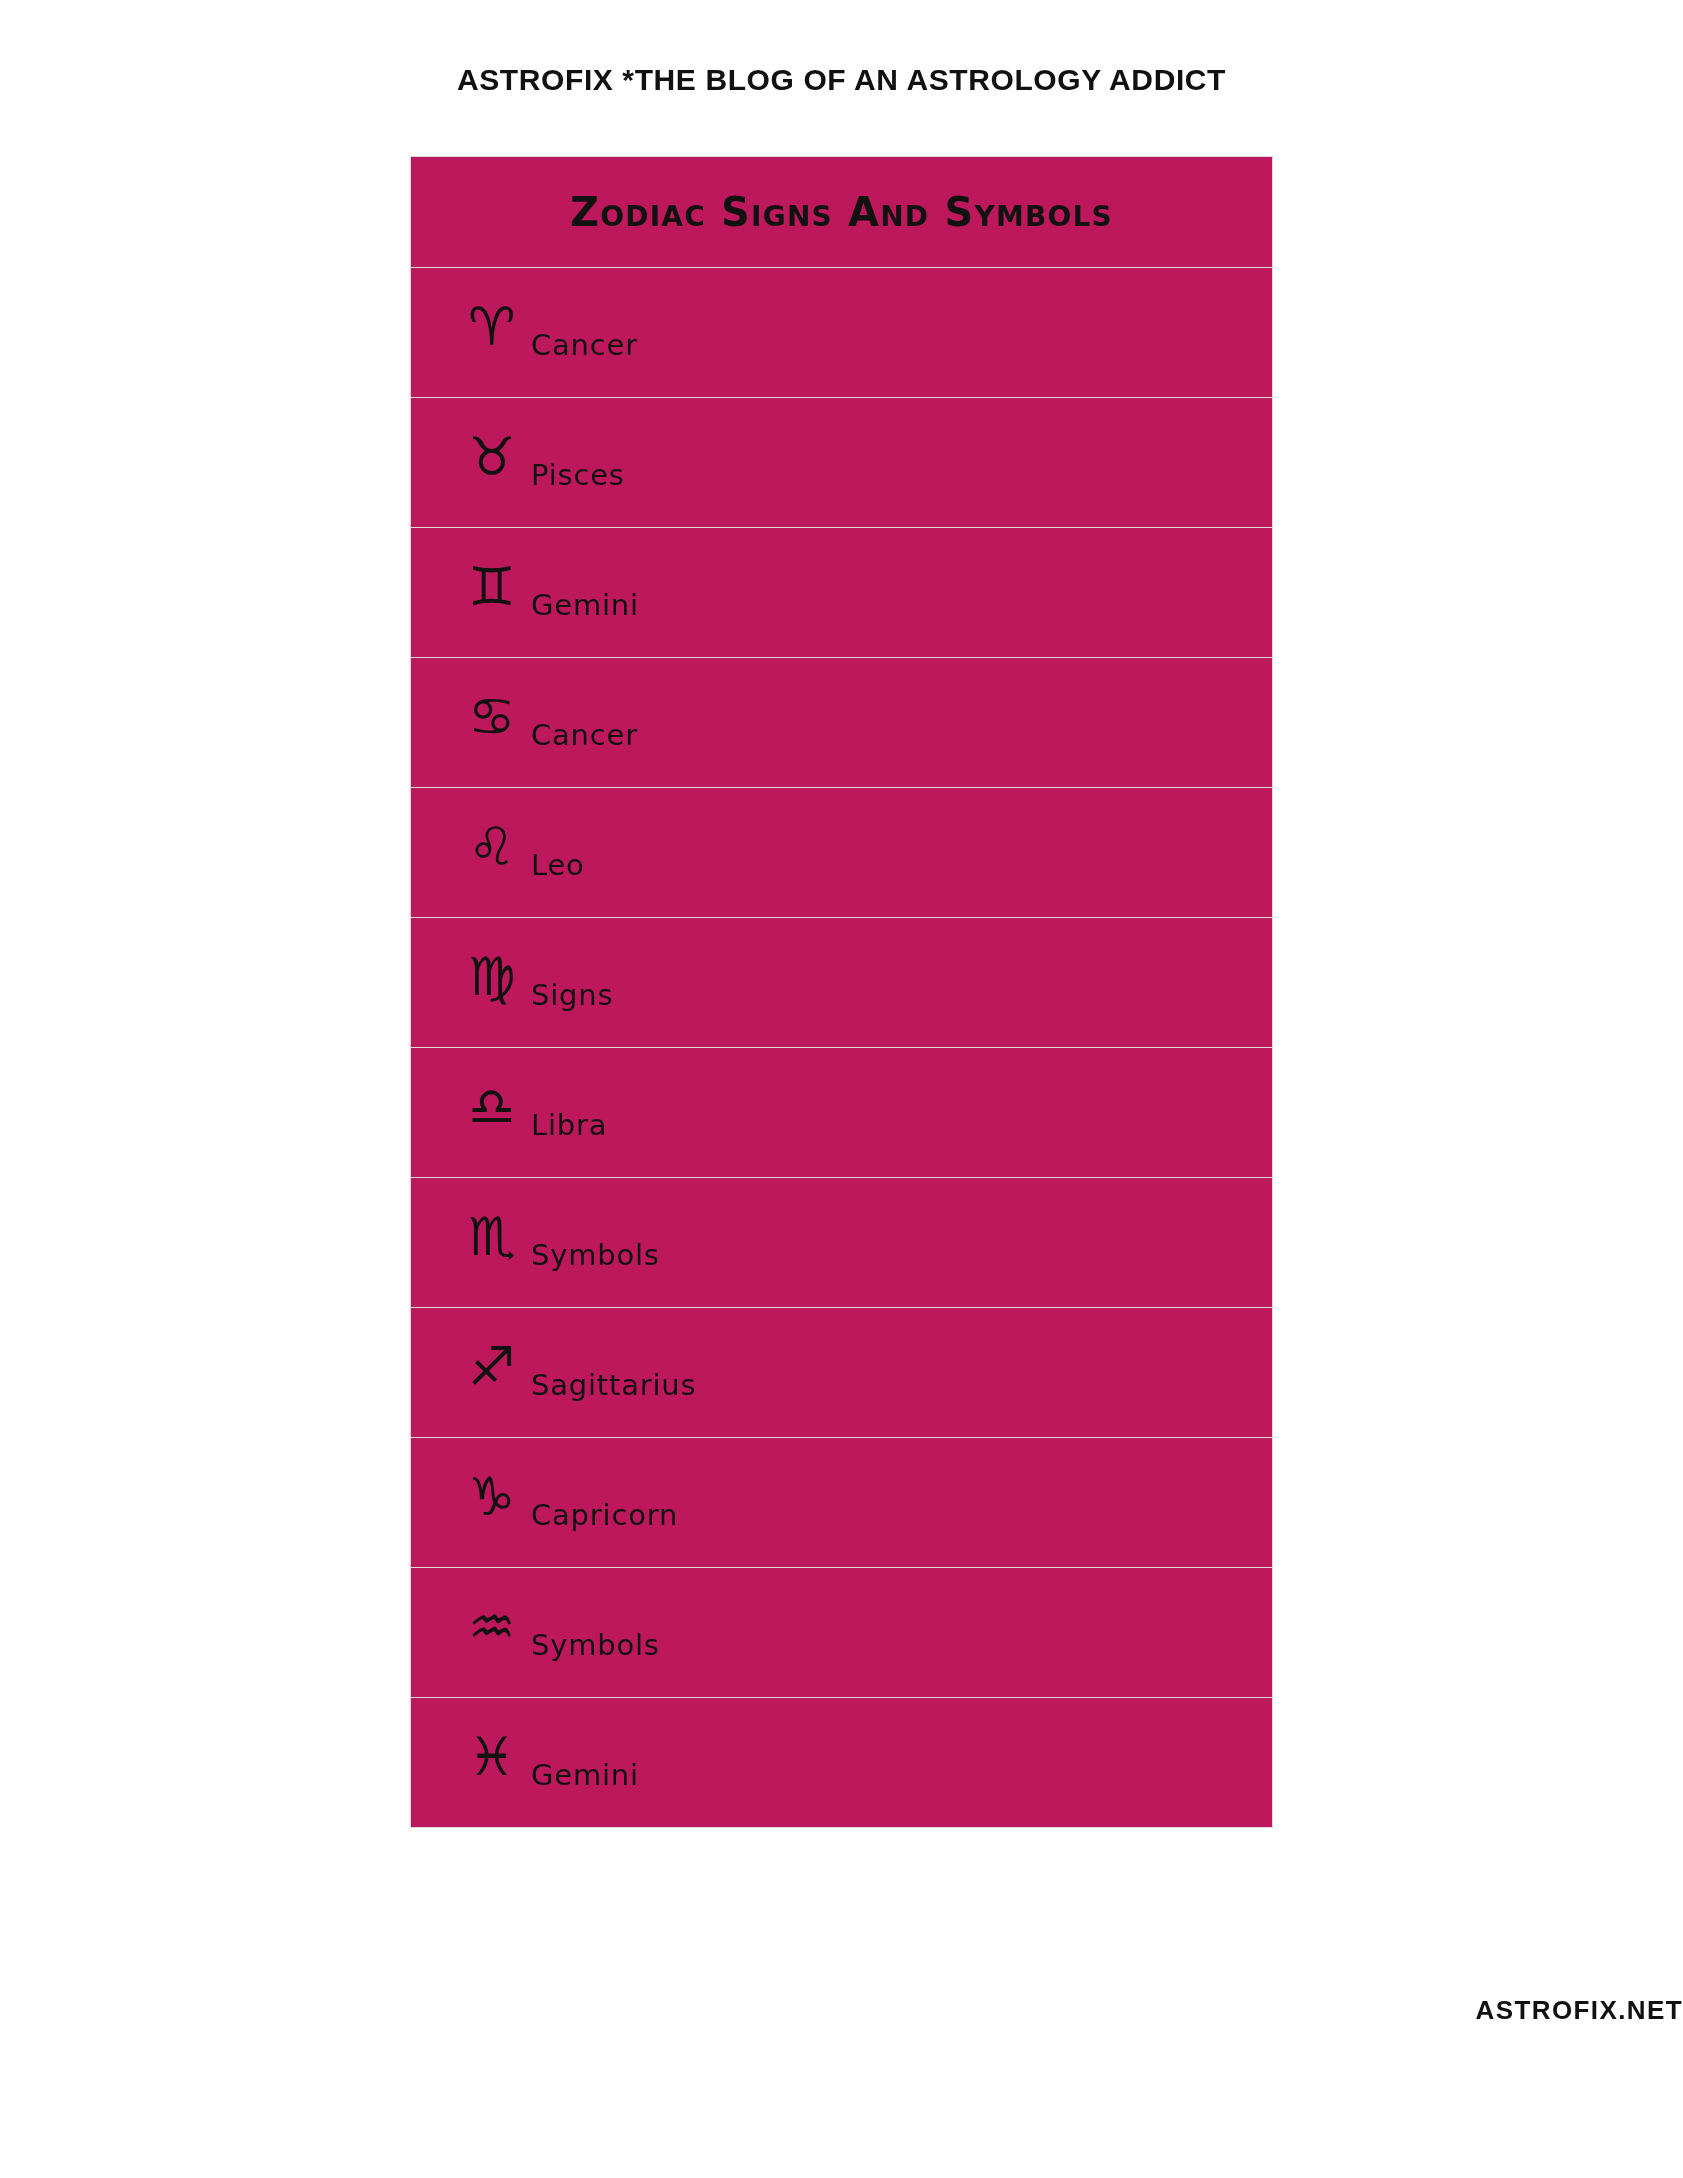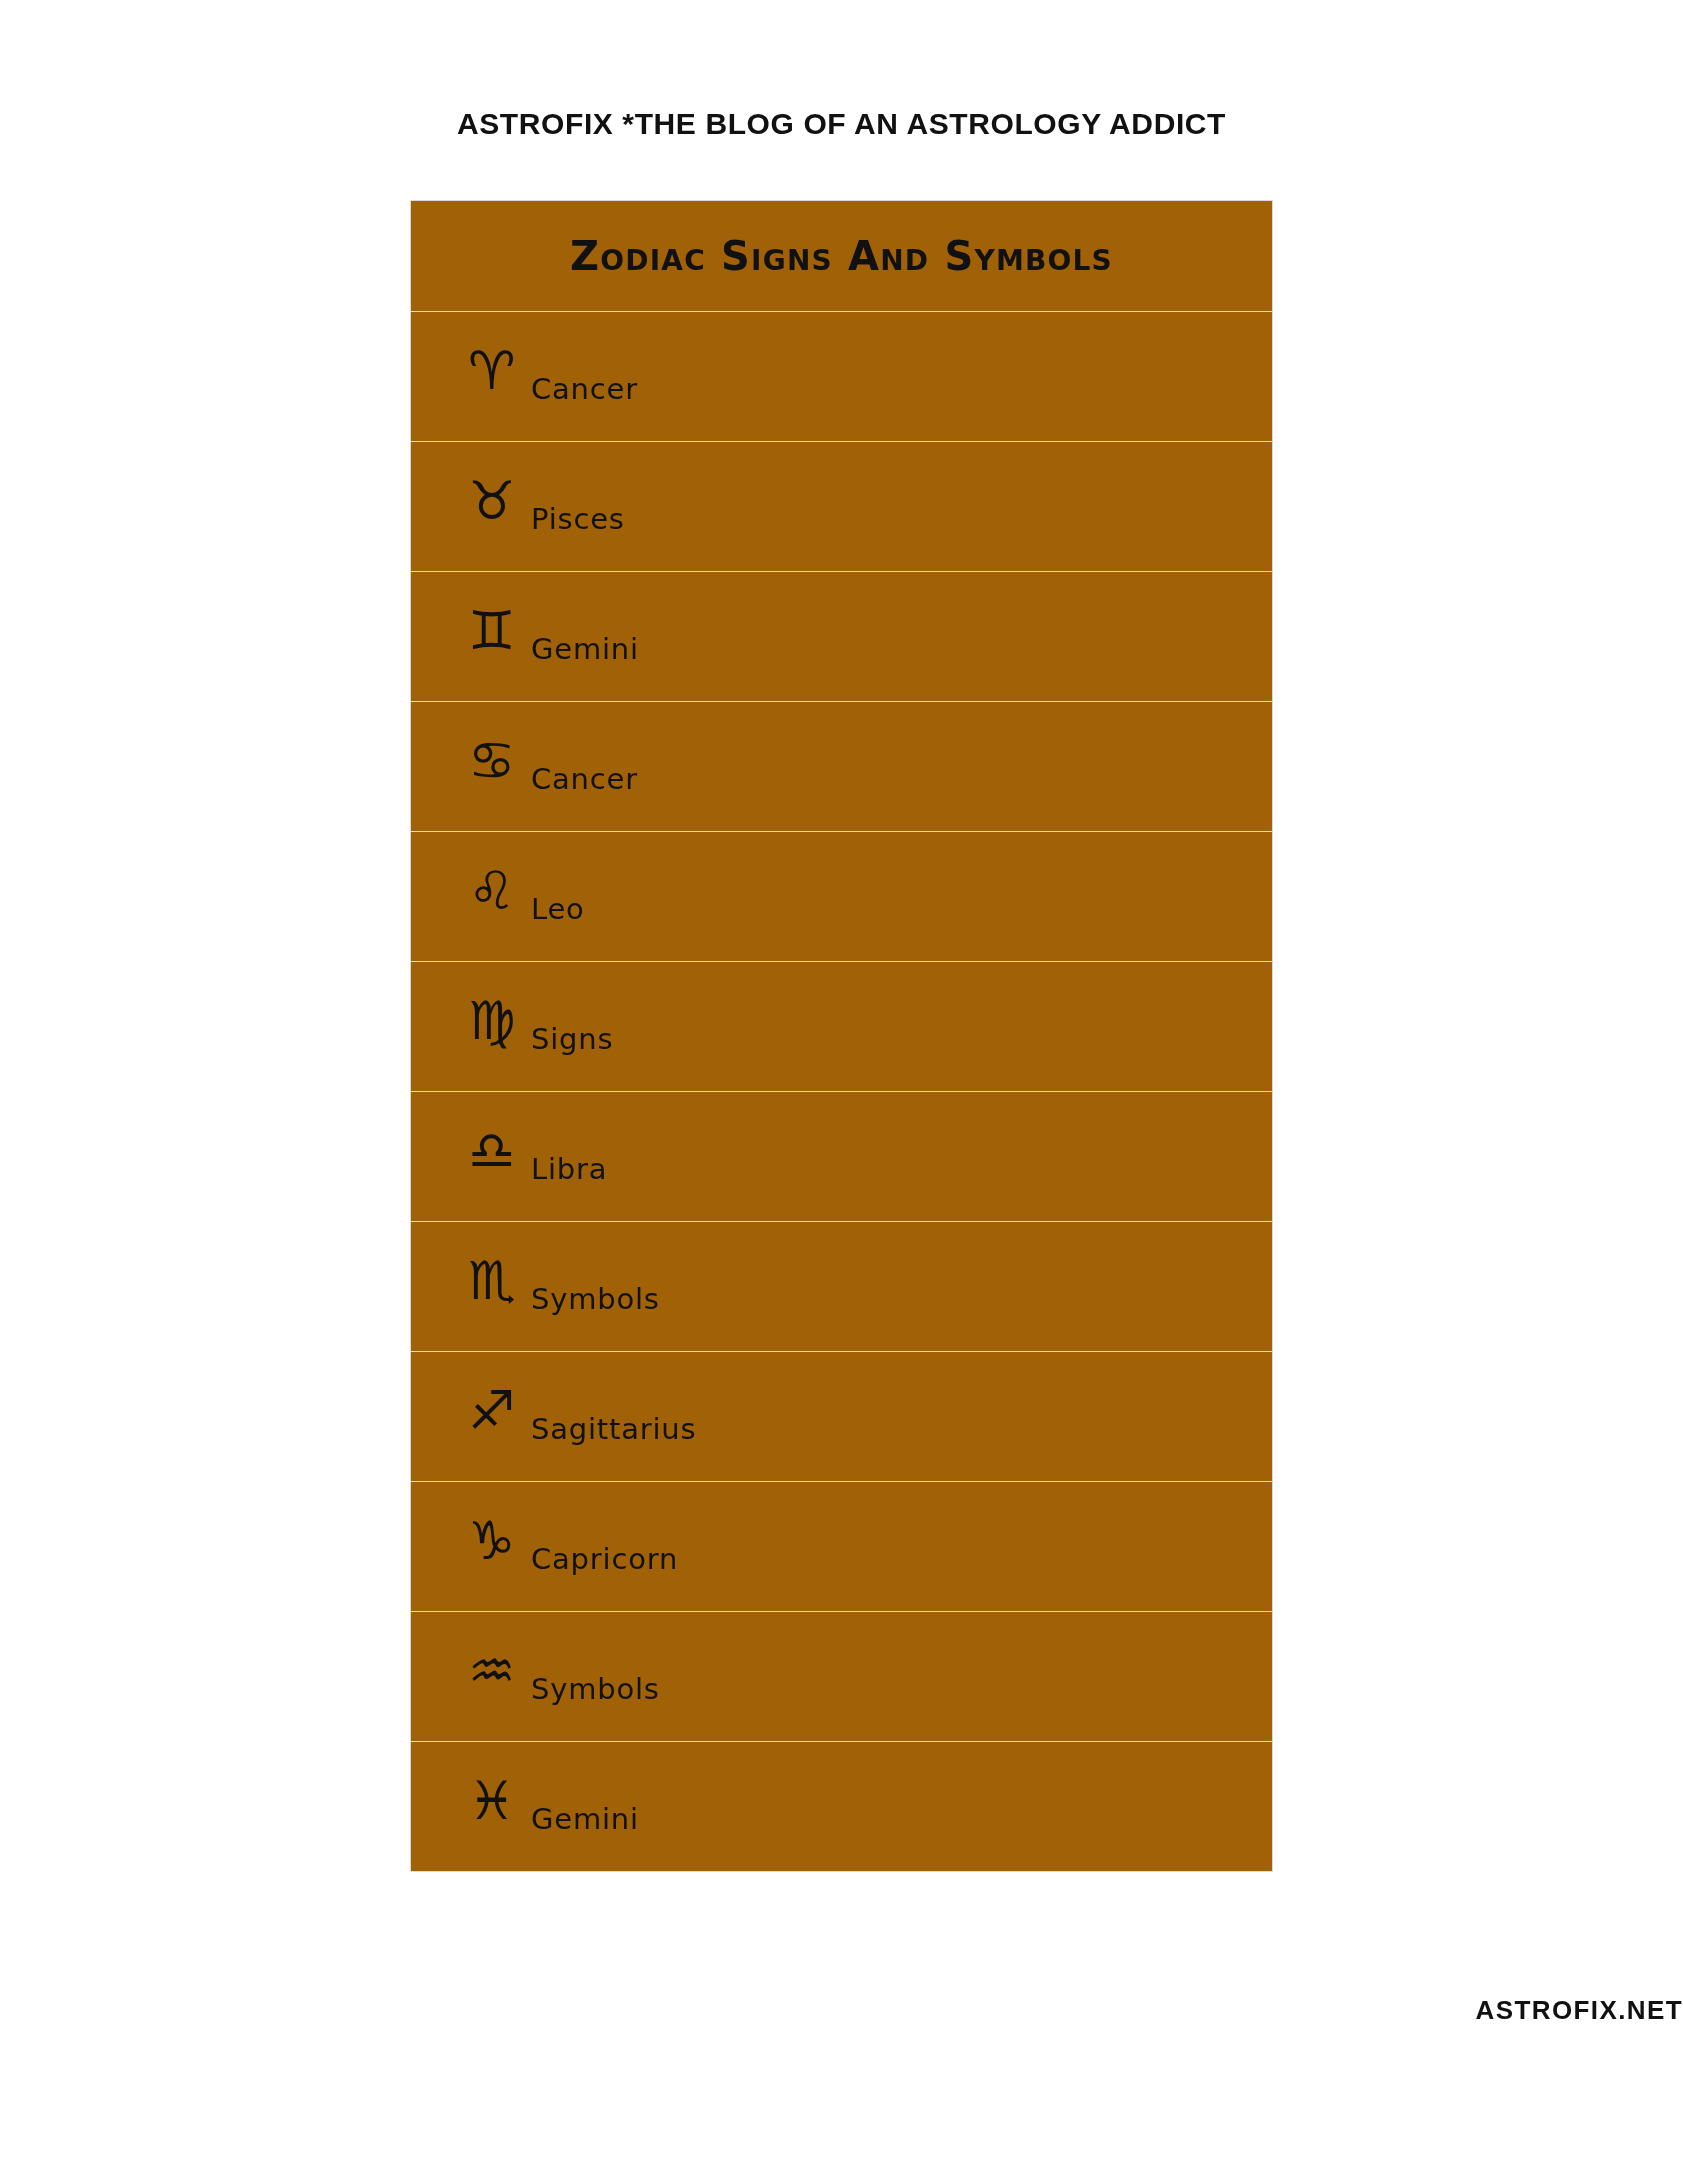--- a/index.html
+++ b/index.html
@@ -16,38 +16,38 @@
     overflow: hidden;
   }
 
   .page {
     width: 1683px;
     height: 2178px;
     box-sizing: border-box;
     display: flex;
     flex-direction: column;
     align-items: center;
-    padding-top: 107px;
+    padding-top: 63px;
   }
 
   .site-header {
     font-size: 30px;
     font-weight: bold;
     letter-spacing: 0.6px;
     color: #111111;
     text-align: center;
     margin-bottom: 59px;
     font-family: "Liberation Sans", sans-serif;
   }
 
   .table-wrap {
     width: 861px;
     border: 1px solid #d9d9d9;
     border-bottom: none;
-    background: #a16207;
+    background: #be185d;
   }
 
   .table-title {
     height: 111px;
     display: flex;
     align-items: center;
     justify-content: center;
     border-bottom: 1px solid #d9d9d9;
     box-sizing: border-box;
   }

